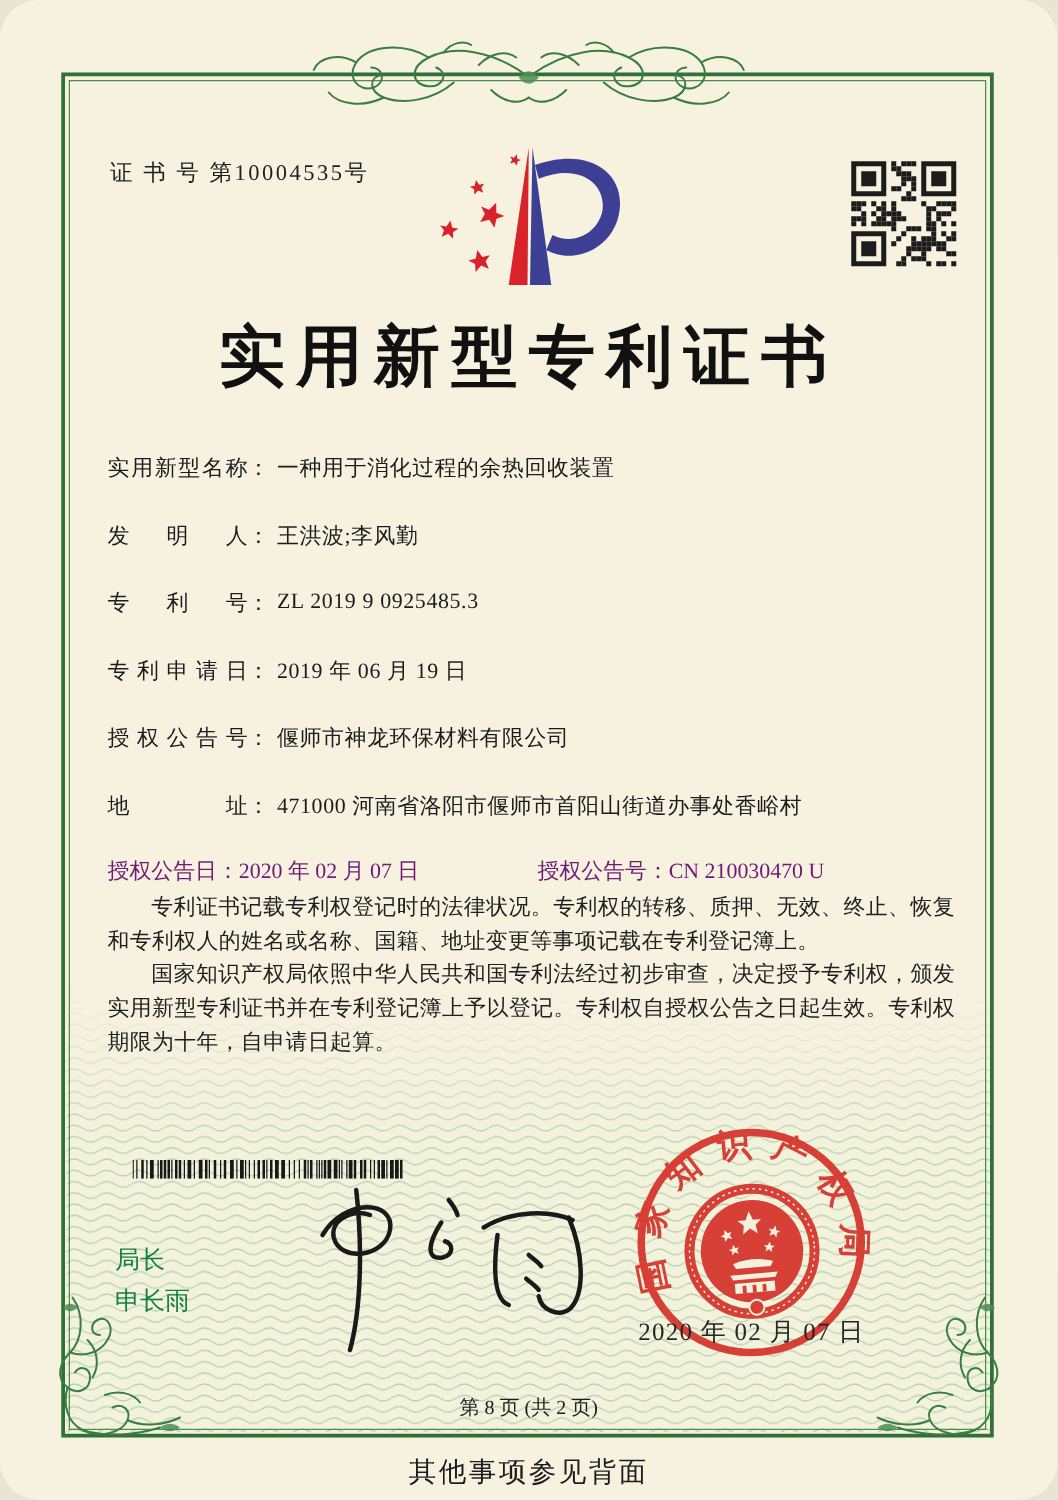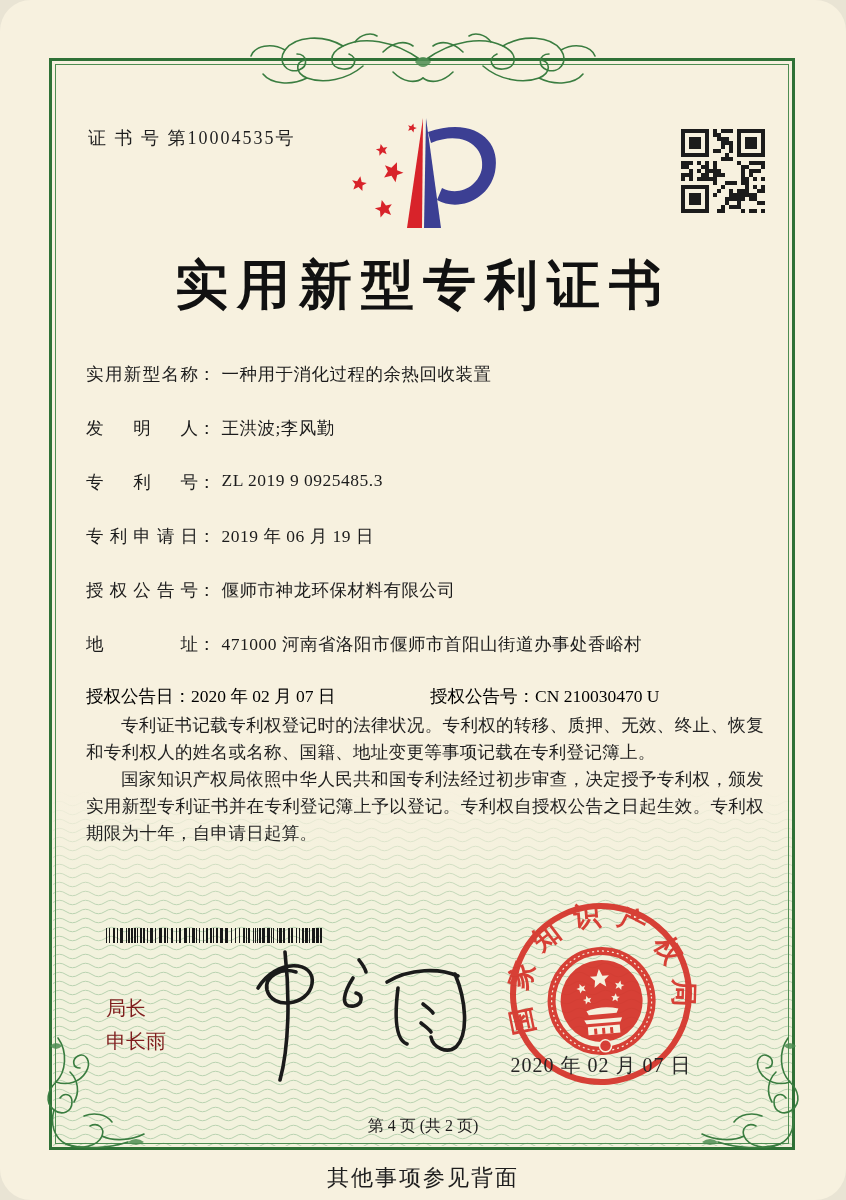--- a/index.html
+++ b/index.html
@@ -24,32 +24,32 @@
   .title{position:absolute;left:0;top:250px;width:846px;text-align:center;
          font-size:53px;font-weight:700;letter-spacing:9px;color:#111;}
 
   
   .fields{position:absolute;left:86px;top:362px;width:690px;}
   .field-row{height:54px;font-size:17.5px;color:#1c1c1c;white-space:nowrap;}
   .field-label{display:inline-block;width:112px;text-align:justify;text-align-last:justify;vertical-align:top;}
   .field-colon{display:inline-block;vertical-align:top;}
   .field-value{display:inline-block;padding-left:6px;vertical-align:top;letter-spacing:0.5px;}
 
-  .grant-row{position:absolute;left:86px;top:684px;width:700px;font-size:17.5px;color:#000000;white-space:nowrap;}
+  .grant-row{position:absolute;left:86px;top:684px;width:700px;font-size:17.5px;color:#701a75;white-space:nowrap;}
   .grant-no{position:absolute;left:344px;top:0;}
 
   
   .paras{position:absolute;left:86px;top:712px;width:678px;font-size:17.5px;line-height:27px;
          color:#1f1f1f;text-align:justify;letter-spacing:0.3px;}
   .paras p{margin:0;text-indent:2em;}
 
   
   .barcode{position:absolute;left:106px;top:928px;width:218px;height:15px;}
-  .director{position:absolute;left:106px;top:992px;font-family:"Liberation Sans","DejaVu Sans",sans-serif;
-            font-size:20px;line-height:33px;color:#7f1d1d;}
+  .director{position:absolute;left:92px;top:992px;font-family:"Liberation Sans","DejaVu Sans",sans-serif;
+            font-size:20px;line-height:33px;color:#15803d;}
   .signature{position:absolute;left:222px;top:942px;width:260px;height:150px;}
   .seal{position:absolute;left:505px;top:898px;width:192px;height:192px;}
   .seal-date{position:absolute;left:505px;top:1052px;width:192px;text-align:center;
              font-size:20px;color:#262626;letter-spacing:1px;}
   .page-indicator{position:absolute;left:0;top:1116px;width:846px;text-align:center;font-size:16px;color:#1d1d1d;}
   .back-note{position:absolute;left:0;top:1163px;width:846px;text-align:center;font-size:22px;color:#1d1d1d;letter-spacing:2px;}
 </style>
 </head>
 <body>
 
@@ -411,16 +411,16 @@
           <rect x="94" y="130" width="3" height="6"></rect>
           <rect x="102" y="130" width="3" height="6"></rect>
         </g>
         <circle cx="96" cy="148" r="6" fill="#d5332a" stroke="#f7f1df" stroke-width="1.5"></circle>
       </g>
     </g>
   </svg>
 
   <div class="seal-date">2020 年 02 月 07 日</div>
 
-  <div class="page-indicator">第 4 页 (共 2 页)</div>
+  <div class="page-indicator">第 8 页 (共 2 页)</div>
   <div class="back-note">其他事项参见背面</div>
 
 </div>
 
 </body></html>

